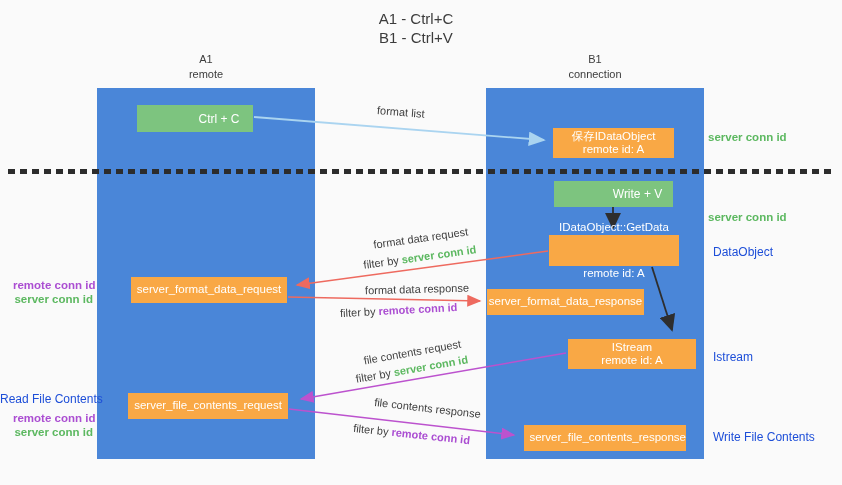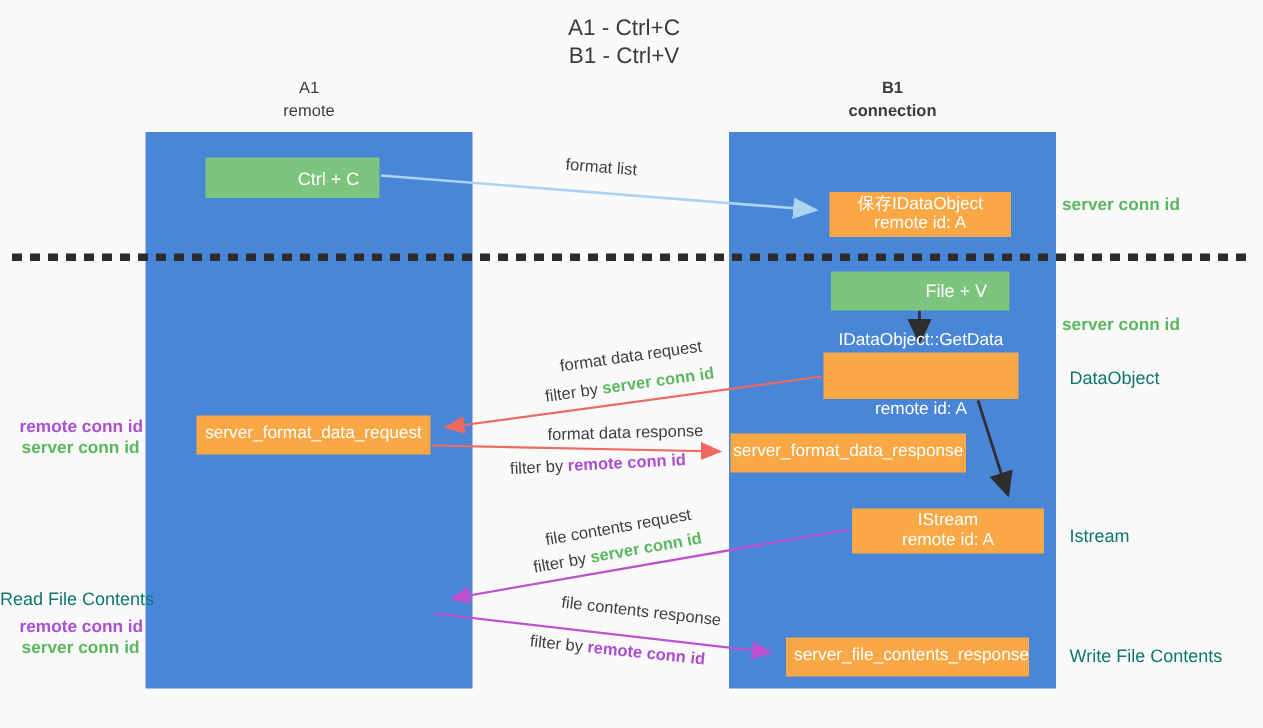--- a/index.html
+++ b/index.html
@@ -21,21 +21,21 @@
     color: #3c3c3c;
   }
 
   .lane-header {
     top: 52px; width: 218px;
     text-align: center;
     font-size: 11px; line-height: 15px;
     color: #3c3c3c;
   }
   .lane-header.left  { left: 97px; }
-  .lane-header.right { left: 486px; font-weight: bold; }
+  .lane-header.right { left: 486px; }
 
   .lane {
     top: 88px; width: 218px; height: 371px;
     background: #4a86d8;
   }
   .lane.left  { left: 97px; }
   .lane.right { left: 486px; }
 
   .divider {
     left: 8px; top: 169px; width: 827px; height: 5px;
@@ -55,21 +55,21 @@
   .n-ctrl-c        { left: 137px; top: 105px; width: 116px; height: 27px; }
   .n-save-obj      { left: 553px; top: 128px; width: 121px; height: 30px; }
   .n-ctrl-v        { left: 554px; top: 181px; width: 119px; height: 26px; }
   .n-getdata       { left: 549px; top: 235px; width: 130px; height: 31px; gap: 32px; }
   .n-fmt-request   { left: 131px; top: 277px; width: 156px; height: 26px; }
   .n-fmt-response  { left: 487px; top: 289px; width: 157px; height: 26px; }
   .n-istream       { left: 568px; top: 339px; width: 128px; height: 30px; }
   .n-file-request  { left: 128px; top: 393px; width: 160px; height: 26px; }
   .n-file-response { left: 524px; top: 425px; width: 162px; height: 26px; align-items: flex-end; }
 
-  .side-label { font-size: 12px; color: #0f766e; white-space: nowrap; }
+  .side-label { font-size: 12px; color: #1d4ed8; white-space: nowrap; }
   .side-label.green  { color: #5cb860; font-weight: bold; font-size: 11.5px; }
   .side-label.purple { color: #ab4ed2; font-weight: bold; font-size: 11.5px; }
 
   .sl-server-top   { left: 708px; top: 131px; }
   .sl-server-mid   { left: 708px; top: 211px; }
   .sl-dataobject   { left: 713px; top: 245px; }
   .sl-istream      { left: 713px; top: 350px; }
   .sl-write-file   { left: 713px; top: 430px; }
 
   .left-pair { text-align: right; line-height: 13.5px; }
@@ -146,41 +146,44 @@
   <div class="abs node green n-ctrl-c">
     <span>Ctrl + C</span>
   </div>
 
   <div class="abs node orange n-save-obj">
     <span>保存IDataObject</span>
     <span>remote id: A</span>
   </div>
 
   <div class="abs node green n-ctrl-v">
-    <span>File + V</span>
+    <span>Write + V</span>
   </div>
 
   <div class="abs node orange n-getdata">
     <span>IDataObject::GetData</span>
     <span>remote id: A</span>
   </div>
 
   <div class="abs node orange n-fmt-request">
     <span>server_format_data_request</span>
   </div>
 
   <div class="abs node orange n-fmt-response">
     <span>server_format_data_response</span>
   </div>
 
   <div class="abs node orange n-istream">
     <span>IStream</span>
     <span>remote id: A</span>
   </div>
 
+  <div class="abs node orange n-file-request">
+    <span>server_file_contents_request</span>
+  </div>
 
   <div class="abs node orange n-file-response">
     <span>server_file_contents_response</span>
   </div>
 
   <div class="abs side-label green sl-server-top">server conn id</div>
   <div class="abs side-label green sl-server-mid">server conn id</div>
   <div class="abs side-label sl-dataobject">DataObject</div>
   <div class="abs side-label sl-istream">Istream</div>
   <div class="abs side-label sl-write-file">Write File Contents</div>

